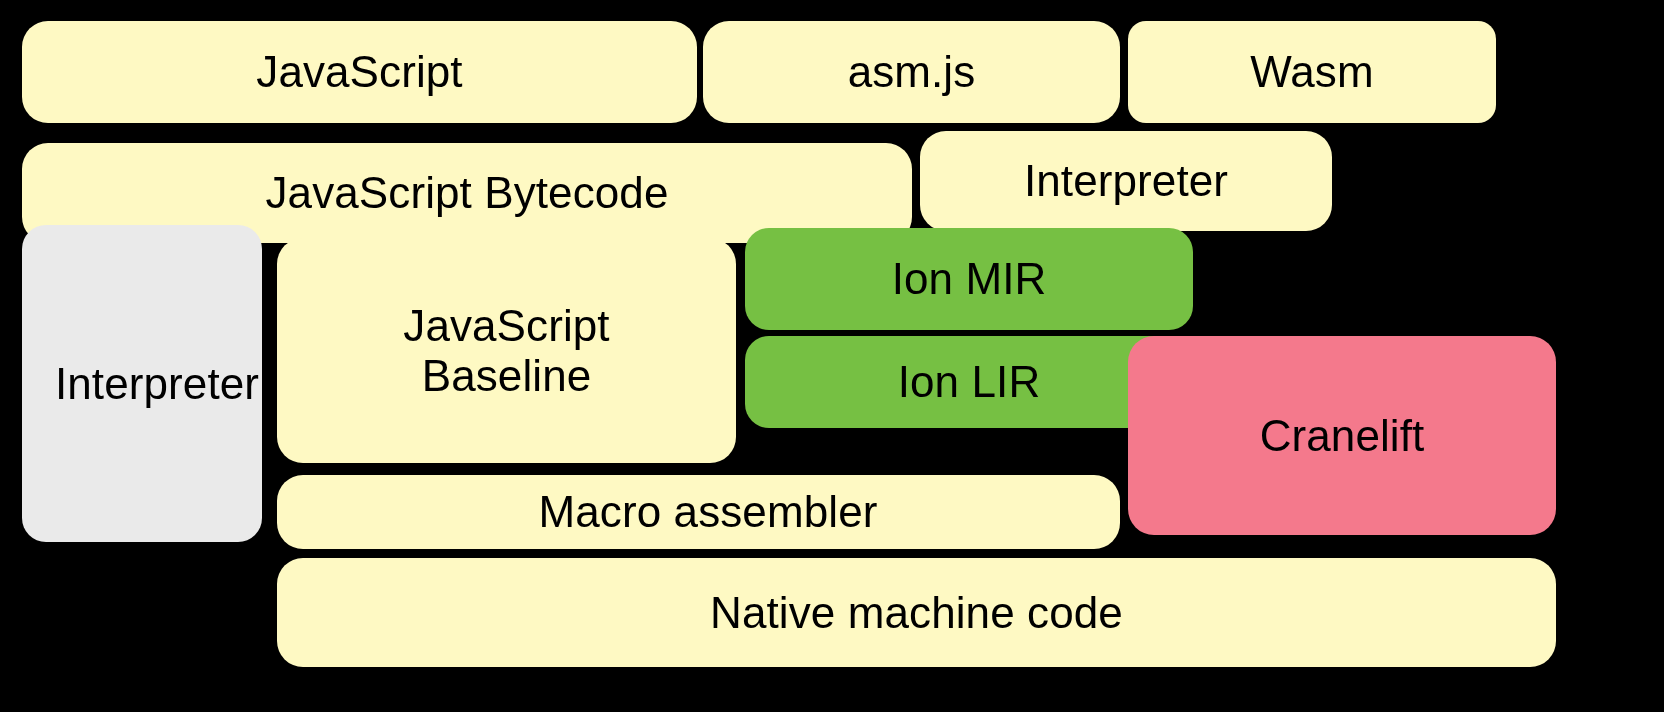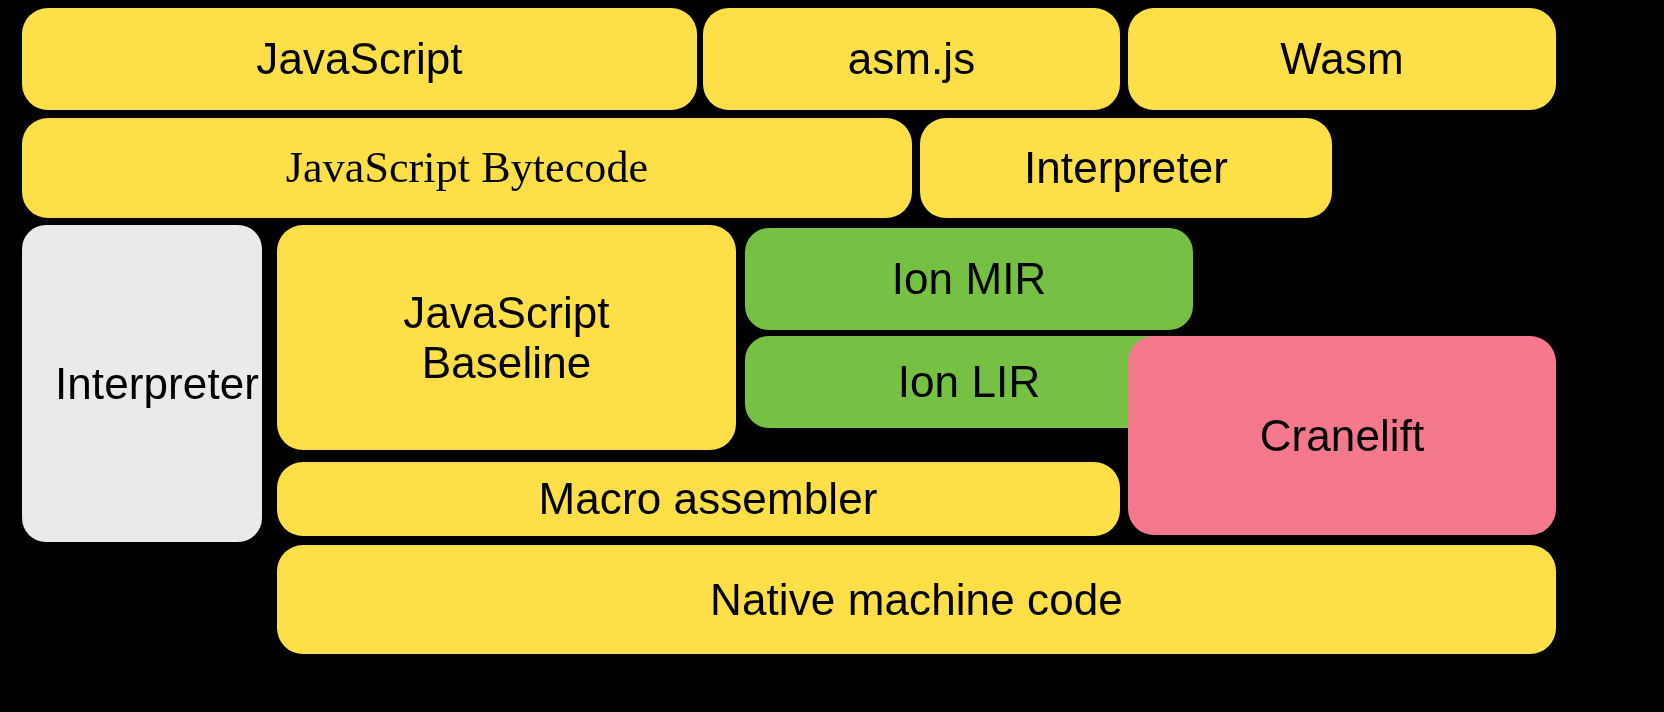--- a/index.html
+++ b/index.html
@@ -28,32 +28,32 @@
     border-radius: 26px;
     color: #000000;
     font-family: "Liberation Sans", sans-serif;
     font-size: 44px;
     font-weight: 400;
     line-height: 1.12;
     letter-spacing: 0.1px;
     white-space: pre-line;
     user-select: none;
   }
-  .fill-white { background: #fde047; }
+  .fill-white { background: #fef9c3; margin-top: 13px; }
   .fill-gray  { background: #EAEAEA; padding-left: 30px; }
   .fill-green { background: #76C043; }
   .fill-pink  { background: #F4798C; }
 
   
   #node-javascript        { left:22px;   top:8px;   width:675px; height:102px; }
   #node-asmjs             { left:703px;  top:8px;   width:417px; height:102px; }
-  #node-wasm              { left:1128px; top:8px;   width:428px; height:102px; }
+  #node-wasm              { left:1128px; top:8px;   width:368px; height:102px;border-radius:18px; }
 
   
-  #node-js-bytecode       { left:22px;   top:118px; width:890px; height:100px;font-family:Liberation Serif, serif; }
+  #node-js-bytecode       { left:22px;   top:130px; width:890px; height:100px; }
   #node-baldrmonkey       { left:920px;  top:118px; width:412px; height:100px; }
 
   
   #node-interpreter       { left:22px;   top:225px; width:240px; height:317px; border-radius:24px; }
   #node-js-baseline       { left:277px;  top:225px; width:459px; height:225px; }
   #node-ion-mir           { left:745px;  top:228px; width:448px; height:102px; border-radius:24px; }
   #node-ion-lir           { left:745px;  top:336px; width:448px; height:92px;  border-radius:24px; }
   #node-cranelift         { left:1128px; top:336px; width:428px; height:199px; }
   #node-macro-assembler   { left:277px;  top:462px; width:843px; height:74px;padding-left:19px;  }
 

